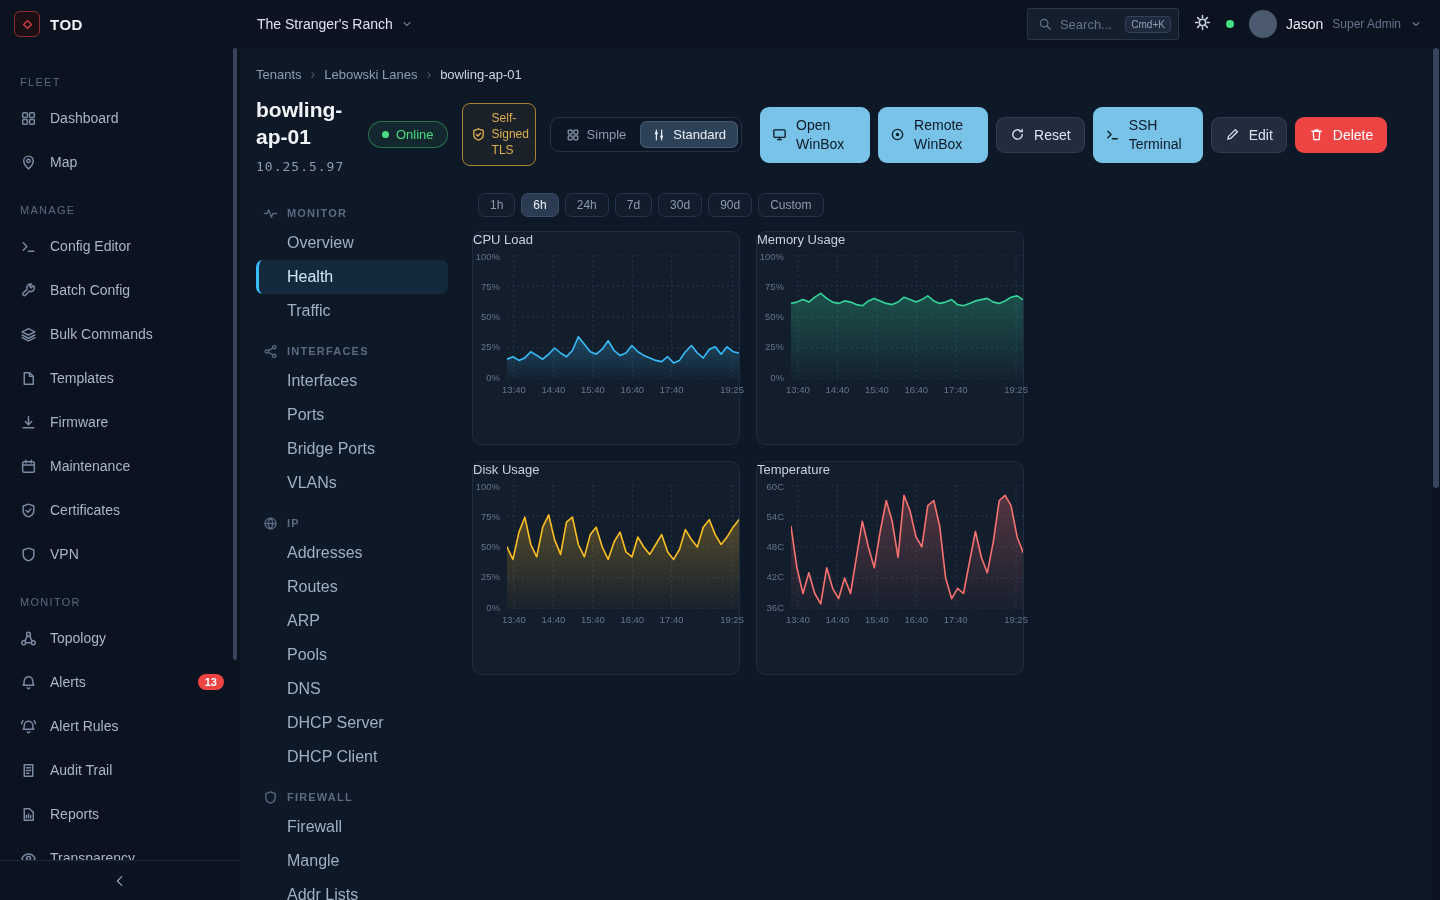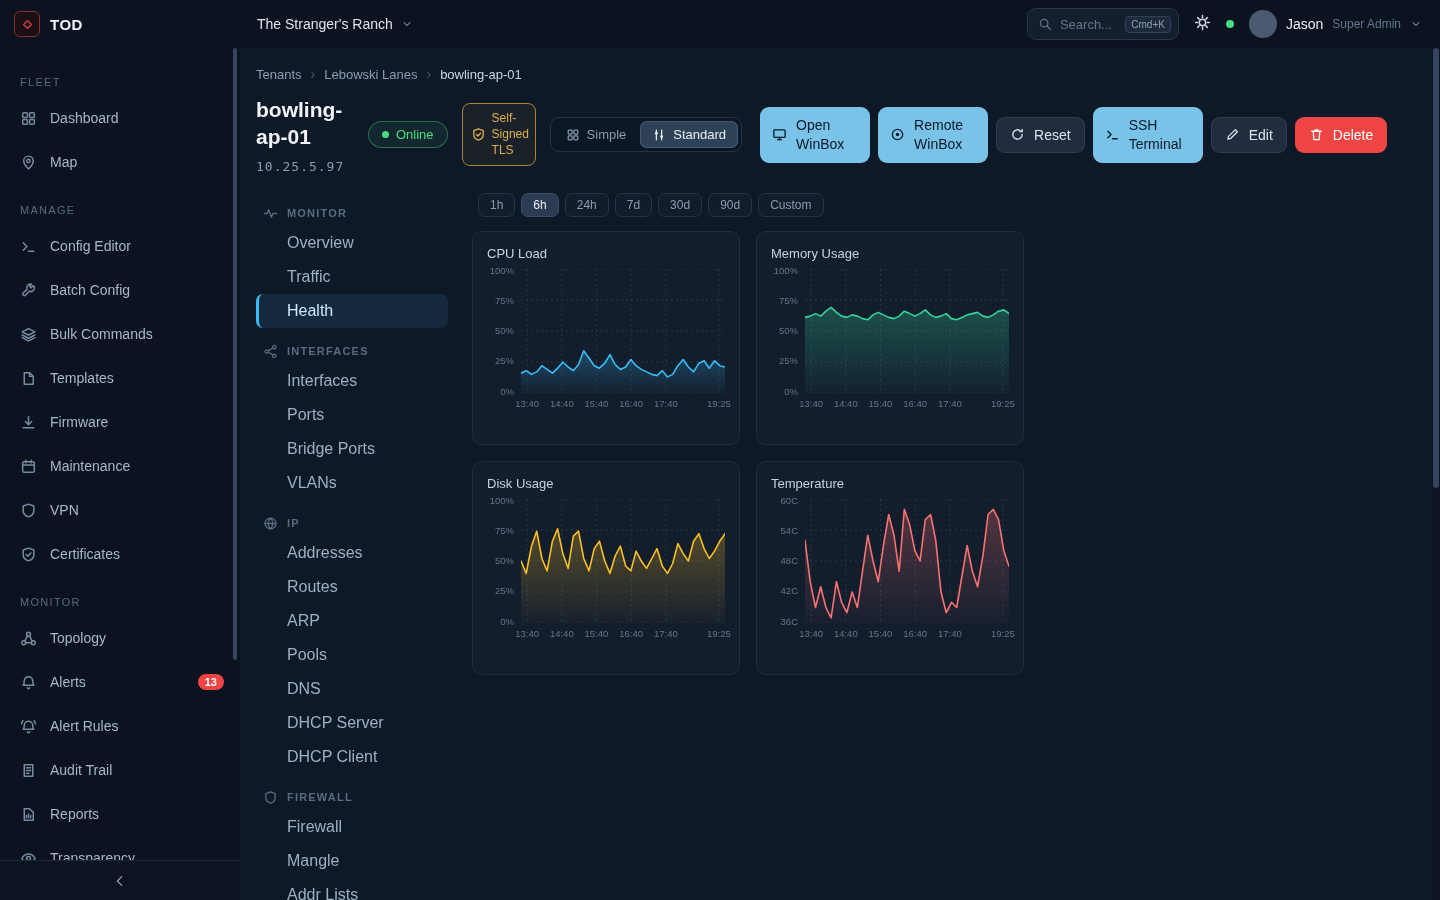--- a/index.html
+++ b/index.html
@@ -13,21 +13,21 @@
     display:flex;align-items:center;justify-content:space-between;z-index:20}
   .topbar-left{display:flex;align-items:center}
   .logo{width:240px;display:flex;align-items:center;gap:10px;padding-left:14px;cursor:pointer}
   .logo-badge{width:26px;height:26px;border-radius:6px;border:1px solid #8a2c2c;background:#1a0f14;
     display:flex;align-items:center;justify-content:center;color:#ef4444}
   .logo-text{font-weight:bold;font-size:15px;letter-spacing:.5px;color:#f1f5f9}
   .tenant{display:flex;align-items:center;gap:8px;font-size:14px;color:#dbe4ee;cursor:pointer;margin-left:17px}
   .tenant .icon{color:#8b9cb0}
   .topbar-right{display:flex;align-items:center;gap:15px;padding-right:18px}
   .searchbox{display:flex;align-items:center;gap:8px;background:#141f2e;border:1px solid #273548;
-    border-radius:9px;height:32px;padding:0 7px 0 10px;width:152px;color:#64748b;font-size:13px;cursor:text}
+    border-radius:2px;height:32px;padding:0 7px 0 10px;width:152px;color:#64748b;font-size:13px;cursor:text}
   .searchbox .ph{flex:1}
   .searchbox kbd{background:#1e2a3c;border:1px solid #32425a;border-radius:4px;font-size:10px;
     padding:2px 5px;color:#8ea0b8;font-family:Liberation Sans, sans-serif}
   .sun{color:#cbd5e1;cursor:pointer}
   .status-dot{width:8px;height:8px;border-radius:50%;background:#4ade80}
   .user-menu{display:flex;align-items:center;gap:9px;cursor:pointer}
   .avatar{width:28px;height:28px;border-radius:50%;background:#4b5a6e;display:flex;align-items:center;
     justify-content:center;color:#cfd8e3}
   .user-name{font-size:14px;color:#e8eef5}
   .user-role{font-size:12px;color:#64748b}
@@ -85,21 +85,21 @@
     border-radius:7px;cursor:pointer;border-left:3px solid transparent}
   .subnav-item.active{background:#14293c;color:#cfe9fb;border-left:3px solid #38bdf8}
 
   
   .charts{width:552px;flex:none}
   .time-row{display:flex;gap:6px;margin:3px 0 14px 6px}
   .time-btn{background:#121c2b;border:1px solid #25344a;color:#8b9cb0;font-size:12px;border-radius:7px;
     padding:4px 11px;cursor:pointer;font-family:"Liberation Sans",sans-serif}
   .time-btn.active{background:#2b3b52;color:#eef3f8;border-color:#3a4c66}
   .charts-grid{display:grid;grid-template-columns:268px 268px;gap:16px}
-  .chart-card{background:#131e2d;border:1px solid #1f2d42;border-radius:10px;padding:14px;height:214px}
+  .chart-card{background:#131e2d;border:1px solid #1f2d42;border-radius:10px;height:214px}
   .chart-title{font-size:13px;color:#c6d2e0;margin-bottom:8px}
   .chart-body{display:grid;grid-template-columns:34px 1fr;grid-template-rows:124px 18px}
   .y-axis{display:flex;flex-direction:column;justify-content:space-between;align-items:flex-end;
     padding-right:7px;font-size:9.5px;color:#64748b;margin:-4px 0}
   .plot{position:relative}
   .plot svg{display:block;width:100%;height:100%}
   .x-axis{position:relative;grid-column:2;font-size:9.5px;color:#64748b}
   .x-axis span{position:absolute;top:5px;transform:translateX(-50%)}
   .gl{stroke:#26364e;stroke-width:1;stroke-dasharray:2 3}
 
@@ -242,32 +242,32 @@
             <rect x="2.5" y="3.5" width="11" height="10" rx="1.5"></rect>
             <path d="M2.5 6.5h11M5.5 2v2.5M10.5 2v2.5"></path>
           </svg>
         </span>
         <span>Maintenance</span>
       </div>
       <div class="side-item">
         <span class="icon">
           <svg width="17" height="17" viewBox="0 0 16 16" fill="none" stroke="currentColor" stroke-width="1.4" stroke-linecap="round" stroke-linejoin="round">
             <path d="M8 2l5 1.8v4.4c0 3-2.1 4.9-5 5.8-2.9-.9-5-2.8-5-5.8V3.8z"></path>
+            <path d="M5.8 8l1.6 1.6 2.8-3"></path>
+          </svg>
+        </span>
+        <span>Certificates</span>
+      </div>
+      <div class="side-item">
+        <span class="icon">
+          <svg width="17" height="17" viewBox="0 0 16 16" fill="none" stroke="currentColor" stroke-width="1.4" stroke-linecap="round" stroke-linejoin="round">
+            <path d="M8 2l5 1.8v4.4c0 3-2.1 4.9-5 5.8-2.9-.9-5-2.8-5-5.8V3.8z"></path>
           </svg>
         </span>
         <span>VPN</span>
-      </div>
-      <div class="side-item">
-        <span class="icon">
-          <svg width="17" height="17" viewBox="0 0 16 16" fill="none" stroke="currentColor" stroke-width="1.4" stroke-linecap="round" stroke-linejoin="round">
-            <path d="M8 2l5 1.8v4.4c0 3-2.1 4.9-5 5.8-2.9-.9-5-2.8-5-5.8V3.8z"></path>
-            <path d="M5.8 8l1.6 1.6 2.8-3"></path>
-          </svg>
-        </span>
-        <span>Certificates</span>
       </div>
       <div class="side-section-label">MONITOR</div>
       <div class="side-item">
         <span class="icon">
           <svg width="17" height="17" viewBox="0 0 16 16" fill="none" stroke="currentColor" stroke-width="1.4" stroke-linecap="round" stroke-linejoin="round">
             <circle cx="8" cy="4" r="1.8"></circle>
             <circle cx="3.5" cy="12" r="1.8"></circle>
             <circle cx="12.5" cy="12" r="1.8"></circle>
             <path d="M7 5.5 4.5 10.5M9 5.5l2.5 5M5.3 12h5.4"></path>
           </svg>
@@ -442,22 +442,22 @@
     <nav class="subnav" id="subnav">
         <div class="subnav-group-label">
           <span class="icon">
             <svg width="15" height="15" viewBox="0 0 16 16" fill="none" stroke="currentColor" stroke-width="1.4" stroke-linecap="round" stroke-linejoin="round">
               <path d="M1.5 8h3L6 4l3 8 1.5-4h4"></path>
             </svg>
           </span>
           <span>MONITOR</span>
         </div>
         <div class="subnav-item">Overview</div>
+        <div class="subnav-item active">Health</div>
         <div class="subnav-item">Traffic</div>
-        <div class="subnav-item active">Health</div>
         <div class="subnav-group-label">
           <span class="icon">
             <svg width="15" height="15" viewBox="0 0 16 16" fill="none" stroke="currentColor" stroke-width="1.4" stroke-linecap="round" stroke-linejoin="round">
               <circle cx="12" cy="3.5" r="1.8"></circle>
               <circle cx="4" cy="8" r="1.8"></circle>
               <circle cx="12" cy="12.5" r="1.8"></circle>
               <path d="M5.7 7.2l4.6-2.8M5.7 8.8l4.6 2.8"></path>
             </svg>
           </span>
           <span>INTERFACES</span>

